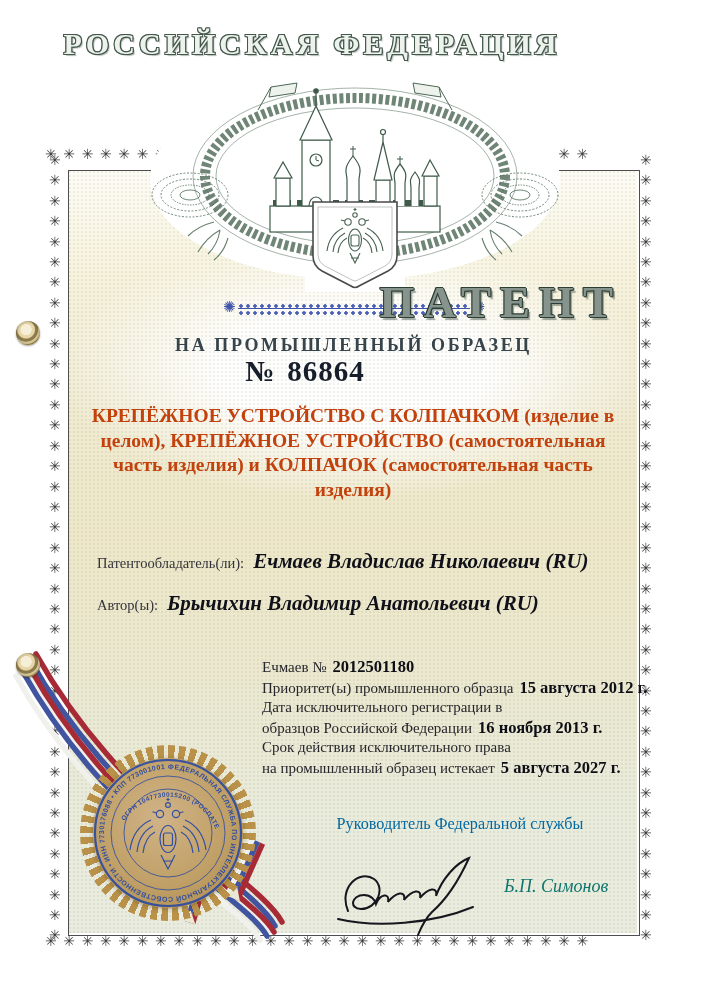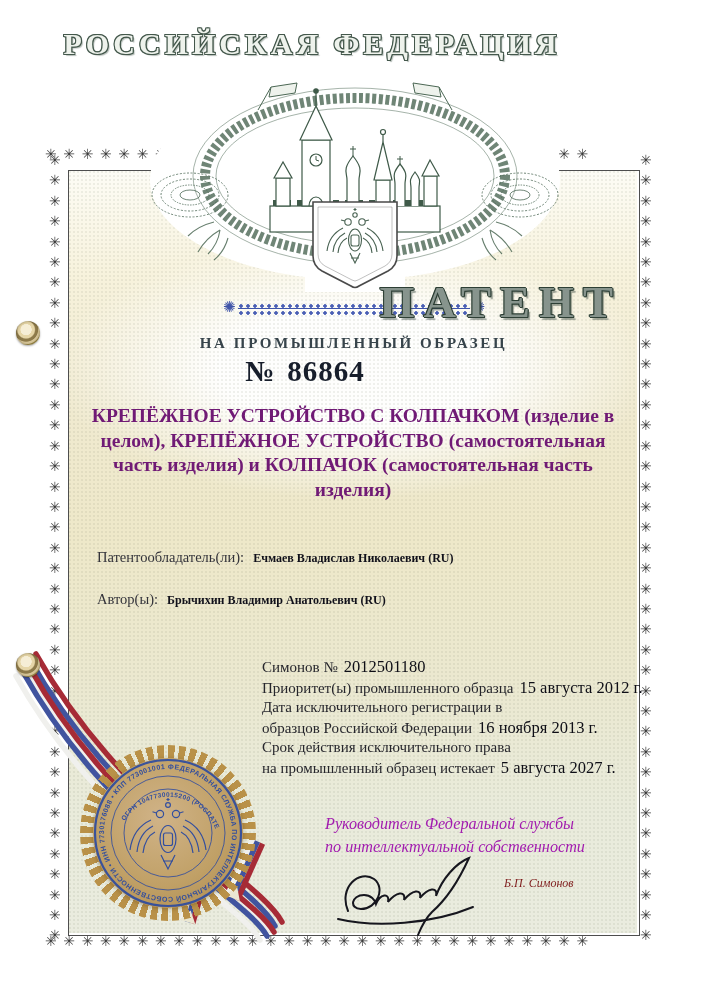--- a/index.html
+++ b/index.html
@@ -39,45 +39,45 @@
       linear-gradient(180deg,transparent 5px,#3e54ab 5px,#3e54ab 6.2px,transparent 6.2px),
       radial-gradient(circle 1.7px at 3px 3px,#4a5fb5 1.5px,transparent 2px),
       radial-gradient(circle 1.7px at 3px 10px,#4a5fb5 1.5px,transparent 2px);
     background-size:100% 100%,7px 13px,7px 13px;}
   .band .end{position:absolute;top:-5px;font-size:15px;color:#4054a8;font-family:"DejaVu Sans",sans-serif;}
   .band .end.l{left:-15px;} .band .end.r{right:-15px;}
   .patent-word{top:276px;left:0;width:622px;text-align:right;font-weight:bold;font-size:45px;
     letter-spacing:9px;z-index:5;color:#87948d;
     text-shadow:1px 0 #2d3f35,-1px 0 #2d3f35,0 1px #2d3f35,0 -1px #2d3f35,
       1px 1px #2d3f35,-1px -1px #2d3f35,2.5px 2.5px 1px rgba(45,63,53,.45);}
-  .subtype{top:335px;left:0;width:707px;text-align:center;font-weight:bold;font-size:15px;
+  .subtype{top:335px;left:0;width:707px;text-align:center;font-weight:bold;font-size:18px;
     letter-spacing:2.6px;color:#37444b;z-index:4;}
   .number{top:355px;left:0;width:610px;text-align:center;font-weight:bold;font-size:29px;
     color:#171e2b;z-index:4;letter-spacing:1px;}
   .number .num{margin-left:12px;}
 
   
   .title{top:404px;left:86px;width:534px;text-align:center;font-weight:bold;
-    font-size:19.5px;line-height:24.5px;color:#701a75;z-index:4;}
+    font-size:19.5px;line-height:24.5px;color:#c2410c;z-index:4;}
 
   
   .party{left:97px;z-index:4;color:#33333a;font-size:14.5px;}
   .holder{top:549px;} .author{top:591px;}
-  .party .pname{font-weight:bold;font-size:12px;color:#10101a;margin-left:9px;}
+  .party .pname{font-weight:bold;font-style:italic;font-size:21px;color:#10101a;margin-left:9px;}
 
   
   .details{top:657px;left:262px;width:370px;z-index:4;color:#26262c;font-size:15px;}
   .details .line{line-height:19.6px;white-space:nowrap;}
-  .details .val{font-weight:normal;font-size:16.5px;color:#0e0e16;margin-left:6px;}
-
-  
-  .role{top:813px;left:325px;width:270px;text-align:left;font-style:italic;font-size:16.2px;
-    line-height:23px;color:#a21caf;z-index:4;}
+  .details .val{font-weight:bold;font-size:16.5px;color:#0e0e16;margin-left:6px;}
+
+  
+  .role{top:813px;left:325px;width:270px;text-align:center;font-size:16.2px;
+    line-height:23px;color:#0369a1;z-index:4;}
   .sig{left:330px;top:851px;width:150px;height:85px;z-index:4;}
-  .signer{left:504px;top:876px;font-style:italic;font-size:12px;color:#7f1d1d;z-index:4;}
+  .signer{left:504px;top:876px;font-style:italic;font-size:18px;color:#0f766e;z-index:4;}
 
   
   .ribbon-v{left:18px;top:336px;width:21px;height:330px;z-index:5;
     background:linear-gradient(90deg,#ececе7 0px,#f4f4f1 6px,#f4f4f1 7px,#42539e 7px,#42539e 13px,#a52a35 13px,#a52a35 19px,#efefec 19px);}
   .eyelet{width:24px;height:24px;border-radius:50%;z-index:7;
     background:radial-gradient(circle at 42% 36%,#f6eed6 0 26%,#e6d6a8 28% 40%,#8d7a4a 46% 56%,#d8c79a 60% 68%,#a08e4c 72% 100%);
     box-shadow:0 1px 2px rgba(0,0,0,.35), inset 0 0 3px rgba(60,50,20,.5);}
   .ey-top{left:16px;top:321px;} .ey-bot{left:16px;top:653px;}
   .ribbon-curves{left:0;top:630px;width:340px;height:370px;z-index:5;}
 
@@ -191,38 +191,37 @@
 
 <div class="abs party holder">
   <span>Патентообладатель(ли):</span><span class="pname">Ечмаев Владислав Николаевич (RU)</span>
 </div>
 <div class="abs party author">
   <span>Автор(ы):</span><span class="pname">Брычихин Владимир Анатольевич (RU)</span>
 </div>
 
 <div class="abs details">
   <div class="line">
-    <span>Симонов №</span><span class="val">2012501180</span>
+    <span>Ечмаев №</span><span class="val">2012501180</span>
   </div>
   <div class="line">
     <span>Приоритет(ы) промышленного образца</span><span class="val">15 августа 2012 г.</span>
   </div>
   <div class="line">Дата исключительного регистрации в</div>
   <div class="line">
     <span>образцов Российской Федерации</span><span class="val">16 ноября 2013 г.</span>
   </div>
   <div class="line">Срок действия исключительного права</div>
   <div class="line">
     <span>на промышленный образец истекает</span><span class="val">5 августа 2027 г.</span>
   </div>
 </div>
 
 <div class="abs role">
   <div>Руководитель Федеральной службы</div>
-  <div>по интеллектуальной собственности</div>
 </div>
 <svg class="abs sig" viewBox="0 0 150 85">
   <g stroke="#16161e" stroke-width="2" fill="none" stroke-linecap="round">
     <path d="M18,60 C8,36 30,18 44,28 C56,37 47,58 31,58 C19,58 21,44 34,44 C41,44 45,49 46,53
              C50,43 60,41 58,51 C66,41 76,39 74,49 C82,39 92,37 90,47 C98,37 108,35 106,45
              C112,28 126,12 139,7 C129,29 118,47 102,61 C96,67 92,74 88,84"></path>
     <path d="M8,68 C46,77 102,73 143,56"></path>
   </g>
 </svg>
 <div class="abs signer">Б.П. Симонов</div>

